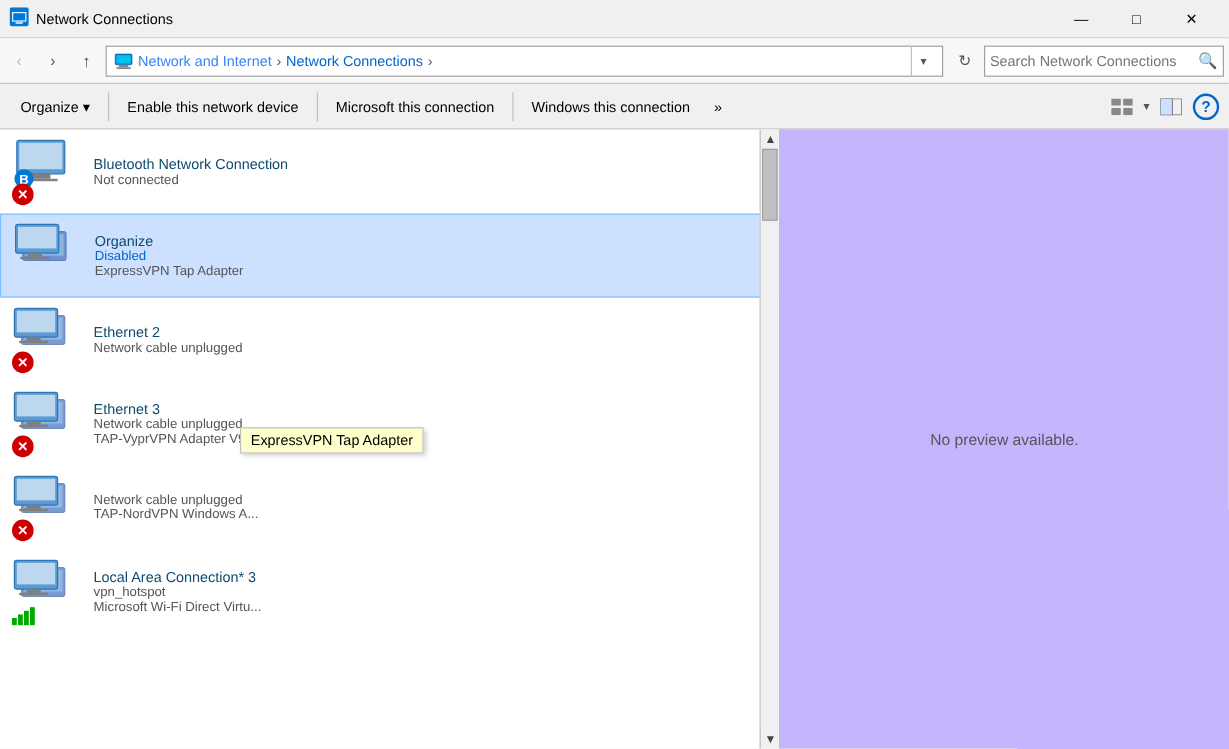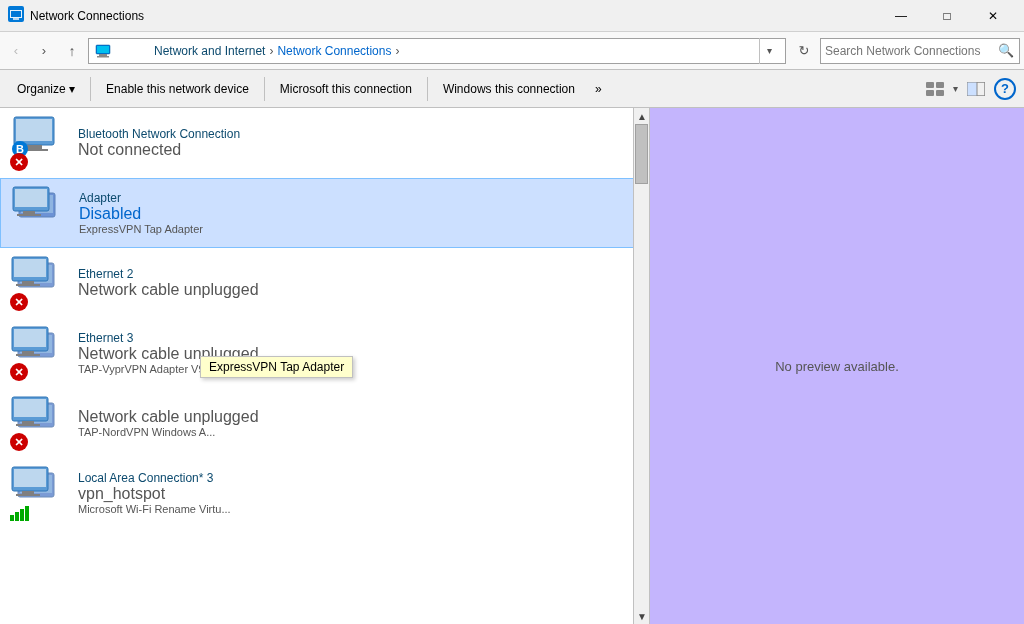--- a/index.html
+++ b/index.html
@@ -168,21 +168,21 @@
       border: 1px solid #7ec0ff;
     }
     .net-item-icon {
       width: 56px; height: 56px;
       position: relative;
       flex-shrink: 0;
       margin-right: 12px;
     }
     .net-info { flex: 1; }
     .net-name { font-size: 12px; font-weight: 400; color: #0c4a6e; }
-    .net-status { font-size: 16px; color: #0066cc; }
+    .net-status { font-size: 11px; color: #0066cc; }
     .net-adapter { font-size: 11px; color: #555; }
 
     
     .right-panel {
       flex: 1;
       background: #c4b5fd;
       display: flex;
       align-items: center;
       justify-content: center;
       color: #555;
@@ -229,21 +229,21 @@
   <button class="nav-btn disabled">‹</button>
   <button class="nav-btn">›</button>
   <button class="nav-btn" style="font-size:14px;">↑</button>
   <div class="breadcrumb-bar">
     <svg width="16" height="16" viewBox="0 0 16 16">
       <rect x="1" y="2" width="14" height="9" rx="1" fill="#0078d7" stroke="#005a9e" stroke-width="0.5"></rect>
       <rect x="2" y="3" width="12" height="7" fill="#00c0f0"></rect>
       <rect x="4" y="11" width="8" height="2" fill="#888"></rect>
       <rect x="2" y="13" width="12" height="1.5" fill="#888"></rect>
     </svg>
-    <span style="color:#0c4a6e;cursor:pointer;margin-left:39px;">Network and Internet</span>
+    <span style="color:#3b82f6;cursor:pointer;">Network and Internet</span>
     <span style="color:#555;">›</span>
     <span style="color:#0066cc;cursor:pointer;">Network Connections</span>
     <span style="color:#555;">›</span>
     <div class="dropdown-arrow">▾</div>
   </div>
   <button class="refresh-btn">↻</button>
   <div class="search-box">
     <input class="search-input" type="text" placeholder="Search Network Connections" style="">
     <span class="search-icon-btn">🔍</span>
   </div>
@@ -311,21 +311,21 @@
             <rect x="8" y="8" width="36" height="24" rx="2" fill="#4472c4" stroke="#2e5d9e" stroke-width="1" opacity="0.7"></rect>
             <rect x="10" y="10" width="32" height="18" fill="#9dc3e6" opacity="0.7"></rect>
 
             <rect x="2" y="2" width="36" height="24" rx="2" fill="#5b9bd5" stroke="#2e75b6" stroke-width="1"></rect>
             <rect x="4" y="4" width="32" height="18" fill="#bdd7ee"></rect>
             <rect x="12" y="26" width="12" height="3" fill="#7f7f7f"></rect>
             <rect x="6" y="29" width="24" height="2" fill="#7f7f7f"></rect>
           </svg>
         </div>
         <div class="net-info">
-          <div class="net-name">Adapter</div>
+          <div class="net-name">Organize</div>
           <div class="net-status" style="color:#0066cc;">Disabled</div>
           <div class="net-adapter">ExpressVPN Tap Adapter</div>
         </div>
       </div>
 
       <div class="net-item">
         <div class="net-item-icon">
           <svg width="52" height="44" viewBox="0 0 52 44">
             <rect x="8" y="8" width="36" height="24" rx="2" fill="#4472c4" stroke="#2e5d9e" stroke-width="1" opacity="0.7"></rect>
             <rect x="10" y="10" width="32" height="18" fill="#9dc3e6" opacity="0.7"></rect>
@@ -393,21 +393,21 @@
           <div style="position:absolute; bottom:0; left:0; display:flex; align-items:flex-end; gap:1px;">
             <div style="width:4px; height:6px; background:#00aa00;"></div>
             <div style="width:4px; height:9px; background:#00aa00;"></div>
             <div style="width:4px; height:12px; background:#00aa00;"></div>
             <div style="width:4px; height:15px; background:#00aa00;"></div>
           </div>
         </div>
         <div class="net-info">
           <div class="net-name">Local Area Connection* 3</div>
           <div class="net-status" style="color:#555;">vpn_hotspot</div>
-          <div class="net-adapter">Microsoft Wi-Fi Rename Virtu...</div>
+          <div class="net-adapter">Microsoft Wi-Fi Direct Virtu...</div>
         </div>
       </div>
 
     </div>
 
     <div class="scrollbar">
       <button class="scroll-arrow">▲</button>
       <div class="scroll-track">
         <div class="scroll-thumb"></div>
       </div>

